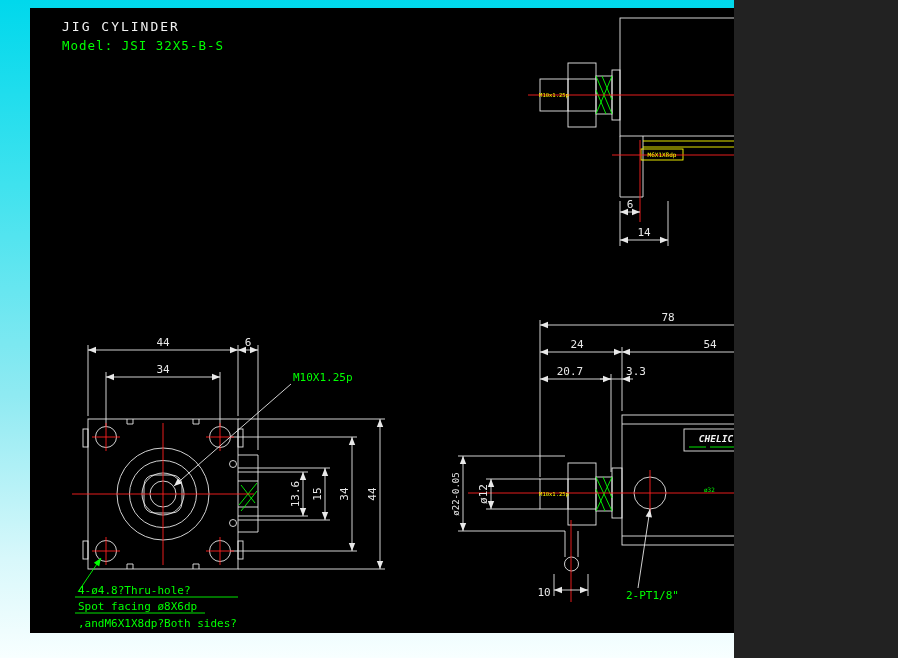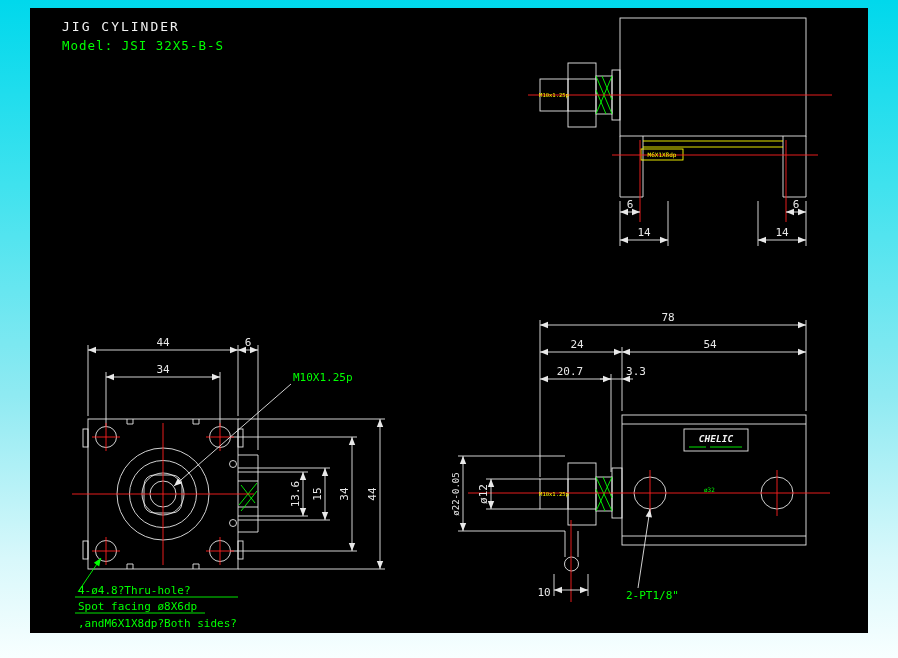--- a/index.html
+++ b/index.html
@@ -1,17 +1,17 @@
 <!DOCTYPE html>
 <html><head>
 <meta charset="utf-8">
 <style>
   html,body{margin:0;padding:0;background:#222;}
   .frame{
-    position:relative;width:898px;height:658px;overflow:hidden;
+    position:relative;width:734px;height:658px;overflow:hidden;
     background:linear-gradient(180deg,#00d8ec 0%,#3fe2ee 28%,#8feaf2 60%,#d8f8fb 85%,#f8ffff 100%);
     font-family:"DejaVu Sans Mono","Liberation Mono",monospace;
   }
   svg{position:absolute;left:0;top:0;display:block;}
   .w{stroke:#e8e8e8;stroke-width:0.9;fill:none;}
   .dl{stroke:#e8e8e8;stroke-width:0.9;fill:none;}
   .r{stroke:#ff2020;stroke-width:0.9;fill:none;}
   .y{stroke:#ffff00;stroke-width:0.9;fill:none;}
   .g{stroke:#00ff00;stroke-width:0.9;fill:none;}
   text{font-family:"DejaVu Sans Mono","Liberation Mono",monospace;}

